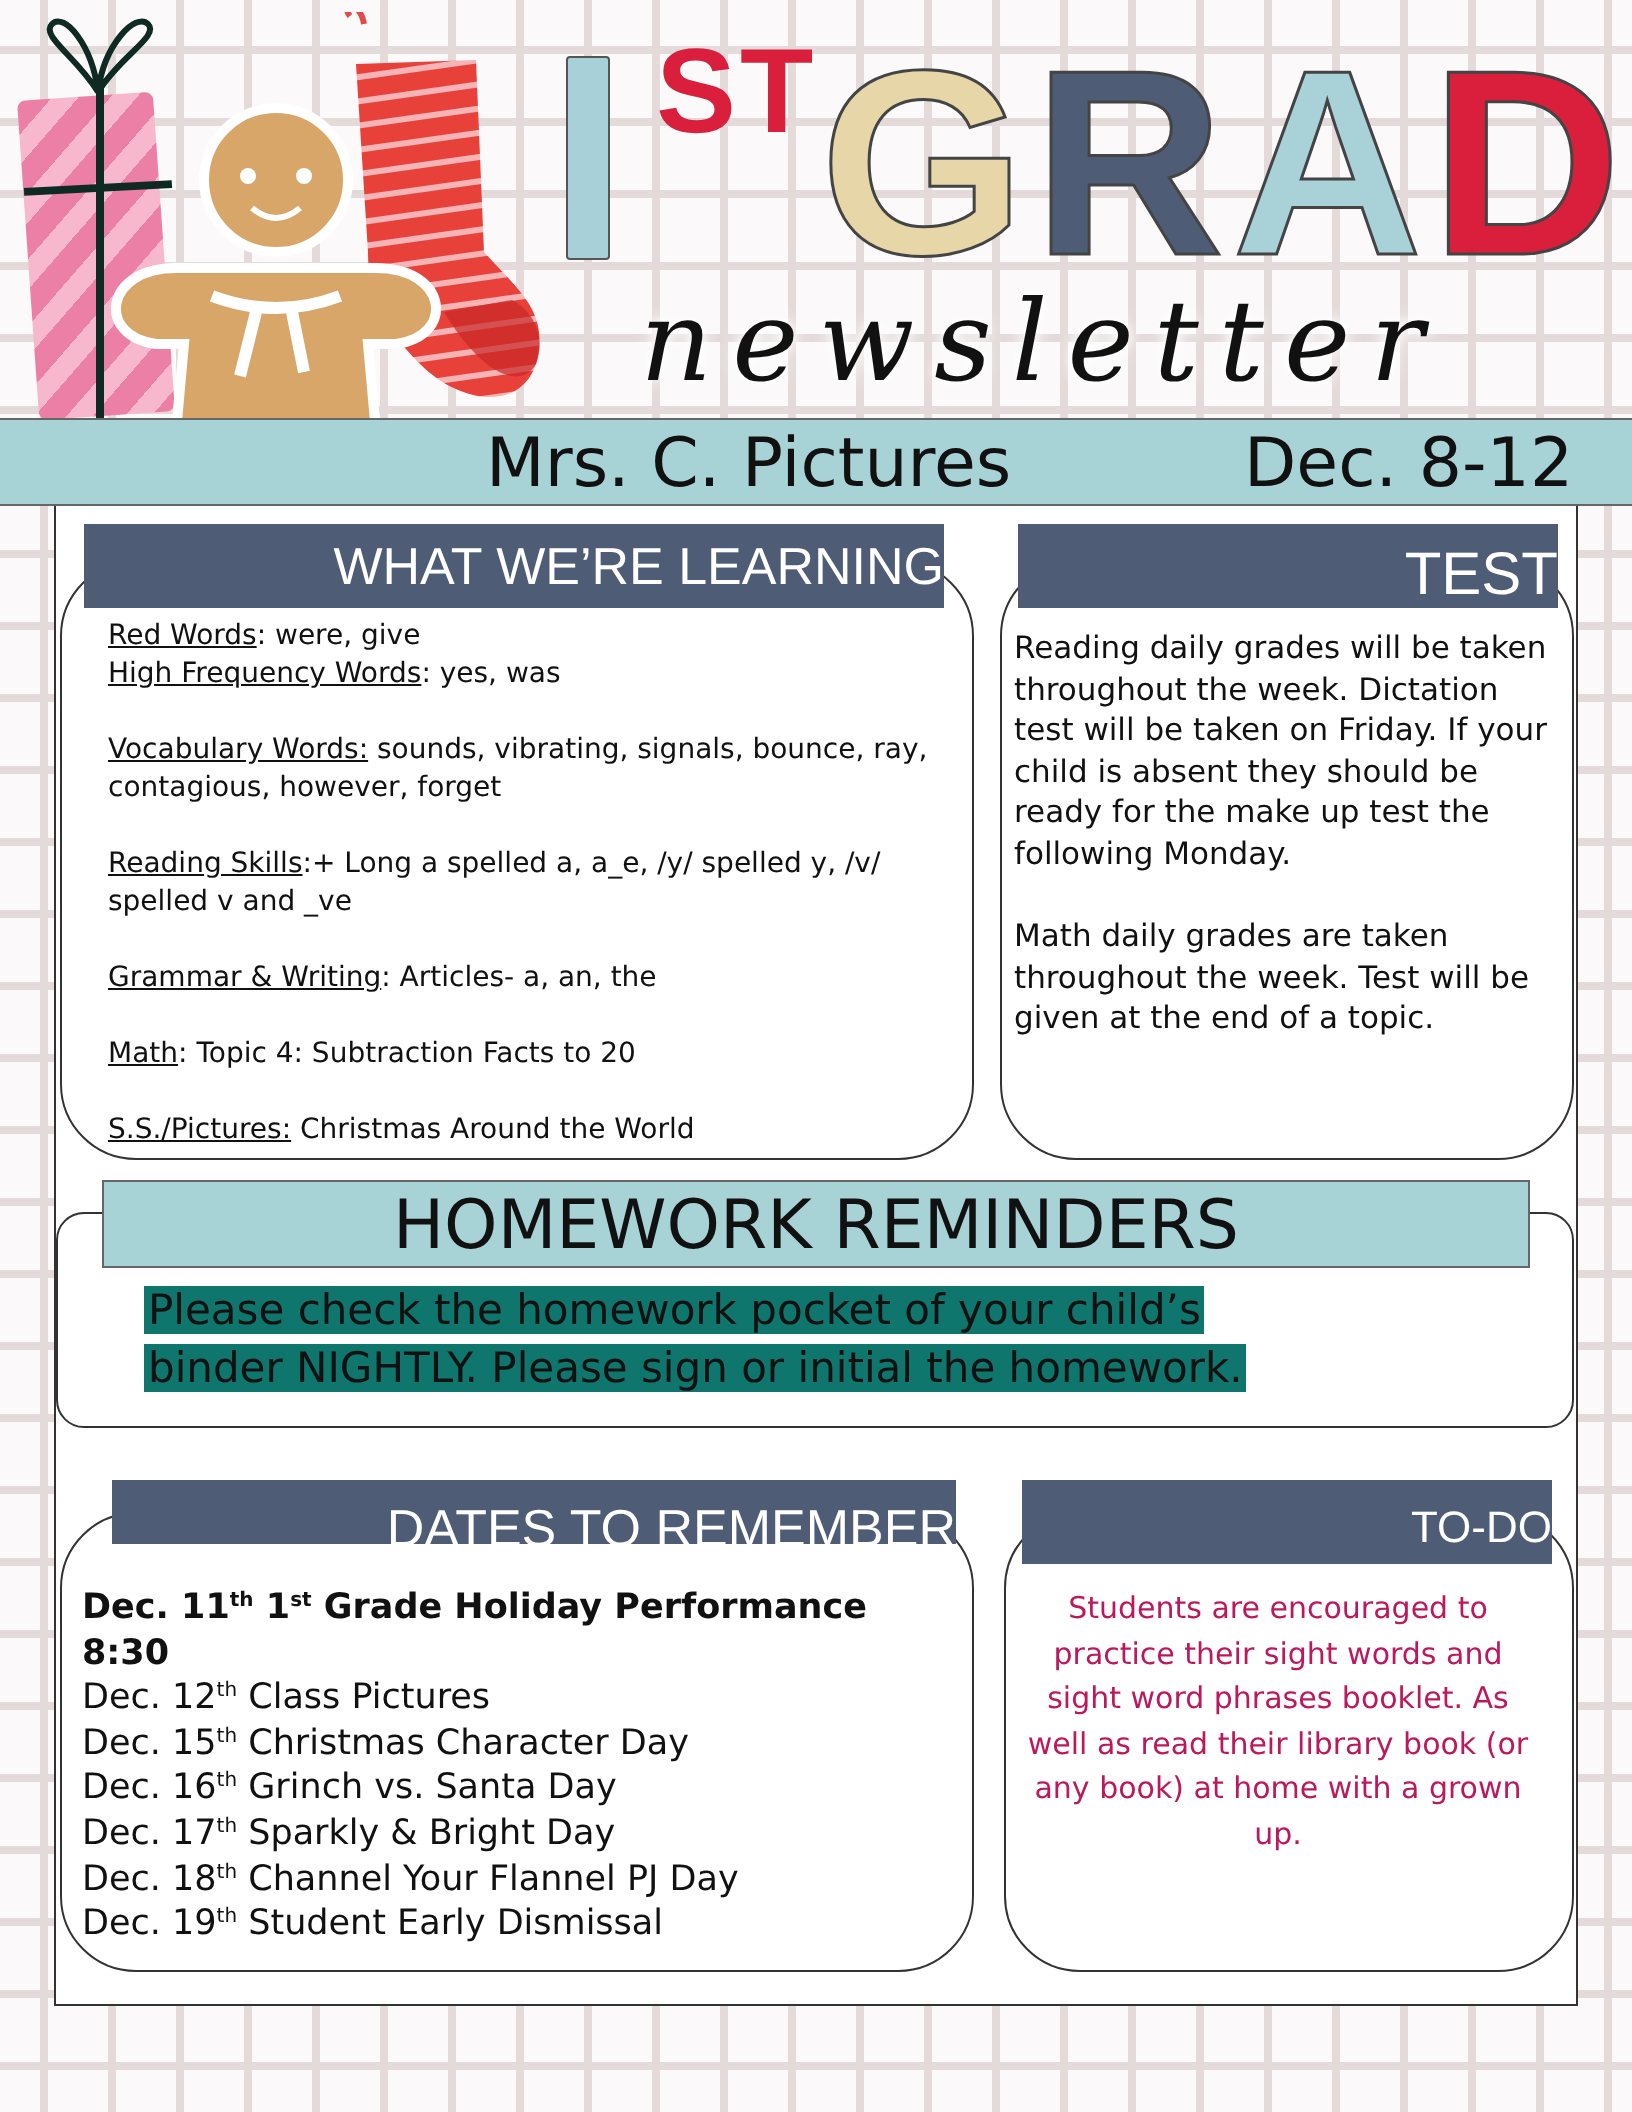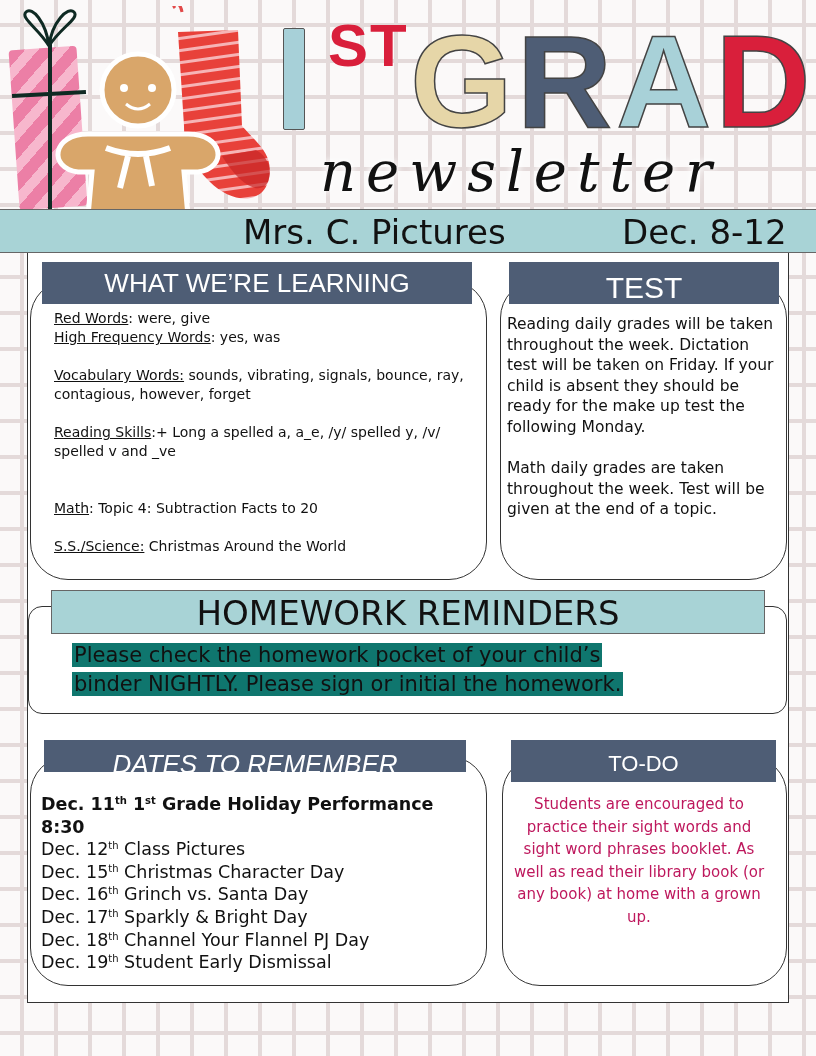--- a/index.html
+++ b/index.html
@@ -38,42 +38,42 @@
     text-shadow: 0 0 6px #fff, 0 0 10px #fff; }
 
   .teacher-bar { left: 0; top: 209px; width: 816px; height: 44px; background: #a8d3d6; border-top: 1px solid #666; border-bottom: 1px solid #666; }
   .teacher-name { left: 243px; top: 210px; font-family: "DejaVu Sans", sans-serif; font-size: 34px; line-height: 44px; color: #111; }
   .week-dates { left: 622px; top: 210px; font-family: "DejaVu Sans", sans-serif; font-size: 34px; line-height: 44px; color: #111; }
 
   
   .frame { left: 27px; top: 253px; width: 762px; height: 750px; background: #fff; border: 1.5px solid #333; border-top: none; }
 
   .panel { position: absolute; border: 1.5px solid #333; border-radius: 38px; background: #fff; }
-  .heading-dark { position: absolute; background: #4e5d75; color: #fff; text-align: center; font-family: "Liberation Sans", sans-serif; }
+  .heading-dark { position: absolute; background: #4e5d75; color: #fff; text-align: right; font-family: "Liberation Sans", sans-serif; }
   .heading-teal { position: absolute; background: #a8d3d6; border: 1px solid #666; color: #111; text-align: center; font-family: "DejaVu Sans", sans-serif; }
 
   .learn-panel { left: 30px; top: 280px; width: 457px; height: 300px; }
   .learn-head { left: 42px; top: 262px; width: 430px; height: 42px; font-size: 26px; line-height: 42px; }
   .learn-body { left: 54px; top: 309px; width: 420px; font-size: 14px; line-height: 19px; color: #111; font-family: "DejaVu Sans", sans-serif; }
   .learn-body .row { margin: 0; }
   .learn-body .gap { height: 19px; }
   .learn-body .k { font-weight: normal; text-decoration: underline; }
 
   .test-panel { left: 500px; top: 280px; width: 287px; height: 300px; }
   .test-head { left: 509px; top: 262px; width: 270px; height: 42px; font-size: 30px; line-height: 52px; }
   .test-body { left: 507px; top: 314px; width: 272px; font-size: 15.5px; line-height: 20.6px; color: #111; font-family: "DejaVu Sans", sans-serif; }
   .test-body p + p { margin-top: 20.6px; }
 
   .hw-panel { left: 28px; top: 606px; width: 759px; height: 108px; border-radius: 14px; }
   .hw-head { left: 51px; top: 590px; width: 714px; height: 44px; font-size: 34px; line-height: 44px; }
   .hw-text { left: 72px; top: 641px; font-size: 21px; line-height: 29px; color: #111; font-family: "DejaVu Sans", sans-serif; }
   .hw-text span { background: #0f766e; padding: 0 2px; box-decoration-break: clone; -webkit-box-decoration-break: clone; }
 
   .dates-panel { left: 30px; top: 756px; width: 457px; height: 230px; }
-  .dates-head { left: 44px; top: 740px; width: 422px; height: 32px; font-size: 26px; line-height: 48px; font-style: italic; }
+  .dates-head { left: 56px; top: 740px; width: 422px; height: 32px; font-size: 26px; line-height: 48px; }
   .dates-body { left: 41px; top: 793px; width: 440px; font-size: 17.5px; line-height: 22.6px; color: #111; font-family: "DejaVu Sans", sans-serif; }
   .dates-body .first { font-weight: bold; }
   .dates-body sup { font-size: 10px; vertical-align: 6px; line-height: 0; }
 
   .todo-panel { left: 502px; top: 756px; width: 285px; height: 230px; }
   .todo-head { left: 511px; top: 740px; width: 265px; height: 42px; font-size: 22px; line-height: 48px; }
   .todo-body { left: 508px; top: 793px; width: 262px; font-size: 15px; line-height: 22.6px; color: #be185d; text-align: center; font-family: "DejaVu Sans", sans-serif; }
 </style>
 </head>
 <body>
@@ -125,24 +125,25 @@
 <div class="panel learn-panel"></div>
 <div class="heading-dark learn-head">WHAT WE’RE LEARNING</div>
 <div class="abs learn-body">
   <div class="row"><span class="k">Red Words</span><span>:</span><span> were, give</span></div>
   <div class="row"><span class="k">High Frequency Words</span><span>:</span><span> yes, was</span></div>
   <div class="gap"></div>
   <div class="row"><span class="k">Vocabulary Words:</span><span> sounds, vibrating, signals, bounce, ray, contagious, however, forget</span></div>
   <div class="gap"></div>
   <div class="row"><span class="k">Reading Skills</span><span>:</span><span>+ Long a spelled a, a_e, /y/ spelled y, /v/ spelled v and _ve</span></div>
   <div class="gap"></div>
+  <div class="row"><span class="k">Grammar &amp; Writing</span><span>:</span><span> Articles- a, an, the</span></div>
   <div class="gap"></div>
   <div class="row"><span class="k">Math</span><span>:</span><span> Topic 4: Subtraction Facts to 20</span></div>
   <div class="gap"></div>
-  <div class="row"><span class="k">S.S./Science:</span><span> Christmas Around the World</span></div>
+  <div class="row"><span class="k">S.S./Pictures:</span><span> Christmas Around the World</span></div>
 </div>
 
 <div class="panel test-panel"></div>
 <div class="heading-dark test-head">TEST</div>
 <div class="abs test-body">
   <p>Reading daily grades will be taken throughout the week. Dictation test will be taken on Friday. If your child is absent they should be ready for the make up test the following Monday.</p>
   <p>Math daily grades are taken throughout the week. Test will be given at the end of a topic.</p>
 </div>
 
 <div class="panel hw-panel"></div>

